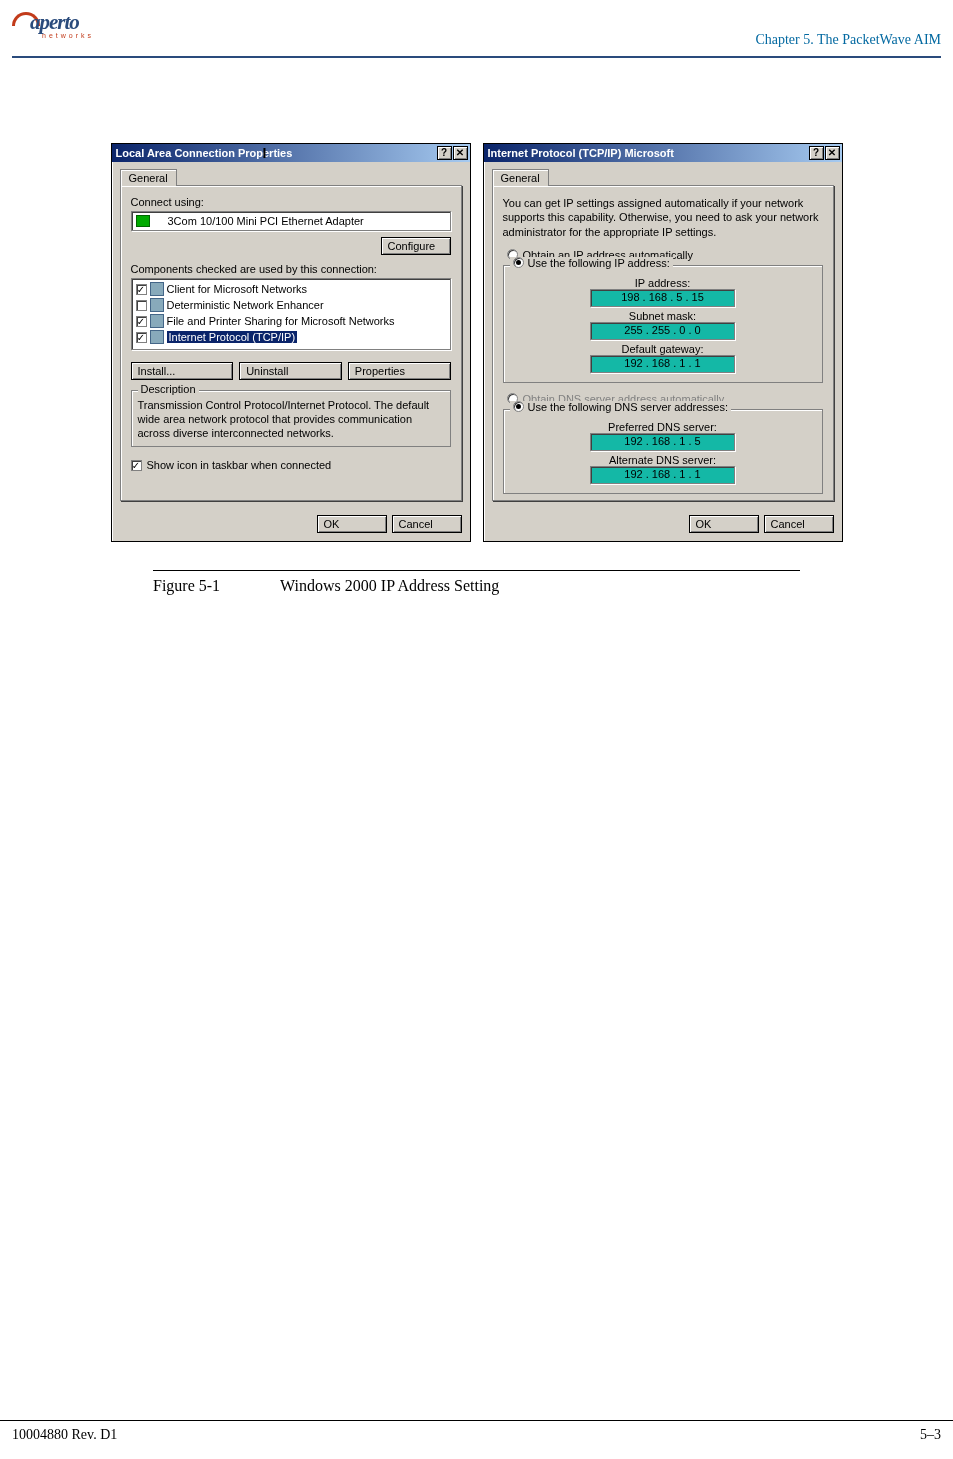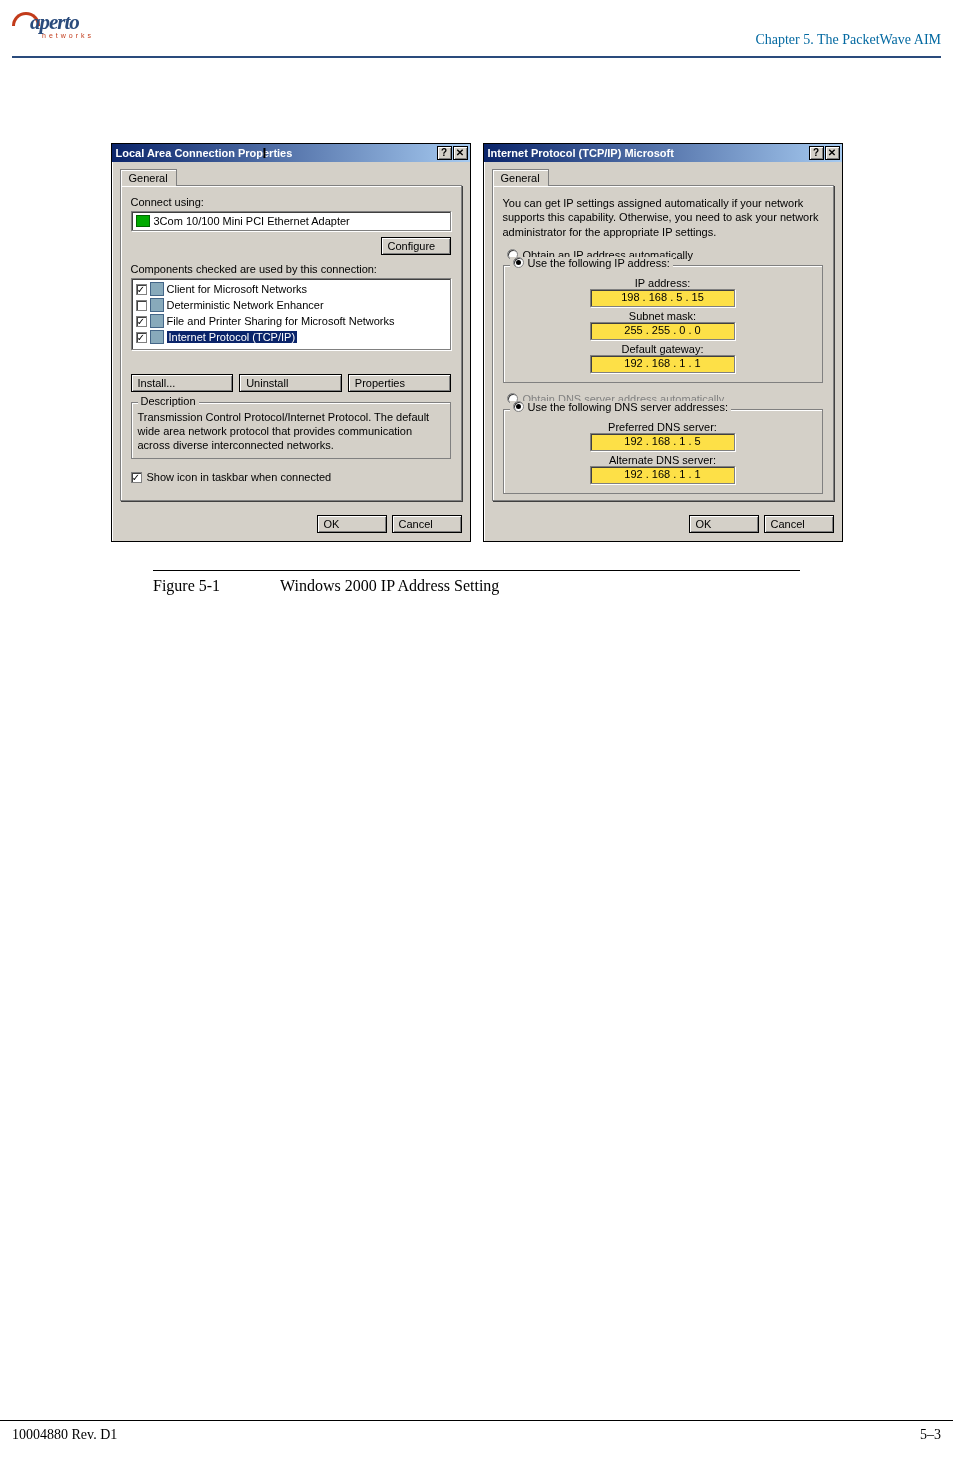--- a/index.html
+++ b/index.html
@@ -130,21 +130,21 @@
     flex-direction: column;
   }
   .field-label { font-size: 11px; margin-bottom: 3px; }
   .sunken-box {
     background: #fff;
     border: 1px solid #808080;
     box-shadow: inset 1px 1px 0 #404040, 1px 1px 0 #fff;
     padding: 2px 4px;
     font-size: 11px;
   }
-  .adapter-box { height: 20px; display: flex; align-items: center; gap: 4px; }
+  .adapter-box { height: 20px; display: flex; align-items: center; gap: 18px; }
   .nic-icon {
     width: 14px; height: 12px;
     background: #0a0;
     border: 1px solid #060;
   }
   .btn {
     background: #d4d0c8;
     border: 1px solid #000;
     box-shadow: inset 1px 1px 0 #fff, inset -1px -1px 0 #808080;
     padding: 2px 6px;
@@ -172,21 +172,21 @@
   }
   .comp-icon {
     width: 14px; height: 14px;
     background: #8ab; border: 1px solid #468;
   }
   .comp-sel {
     background: #0a246a;
     color: #fff;
     padding: 0 2px;
   }
-  .btn-row3 { display: flex; gap: 6px; margin-top: 24px; }
+  .btn-row3 { display: flex; gap: 6px; margin-top: 12px; }
   .btn-row3 .btn { flex: 1; min-width: 0; }
   .groupbox {
     border: 1px solid #808080;
     box-shadow: inset 1px 1px 0 #fff;
     padding: 8px 6px 6px 6px;
     margin-top: 10px;
     position: relative;
     font-size: 11px;
   }
   .groupbox-legend {
@@ -217,21 +217,21 @@
   .radio.sel::after {
     content: ""; width: 5px; height: 5px; border-radius: 50%; background: #000;
   }
   .radio-row { display: flex; align-items: center; gap: 5px; font-size: 11px; margin: 2px 0 4px 4px; }
   .radio-row.disabled { color: #808080; }
   .ip-field-row {
     display: flex; justify-content: space-between; align-items: center;
     font-size: 11px; margin: 3px 8px; flex-direction: column;
   }
   .ip-input {
-    background: #fde047;
+    background: #14b8a6;
     border: 1px solid #808080;
     box-shadow: inset 1px 1px 0 #404040, 1px 1px 0 #fff;
     width: 145px; height: 18px;
     font-size: 11px;
     text-align: center;
     padding: 1px 0;
     font-family: Arial, sans-serif;
   }
   .groupbox-b { margin-top: 0; }
   .adv-row { display: flex; justify-content: flex-end; margin-top: 8px; }

